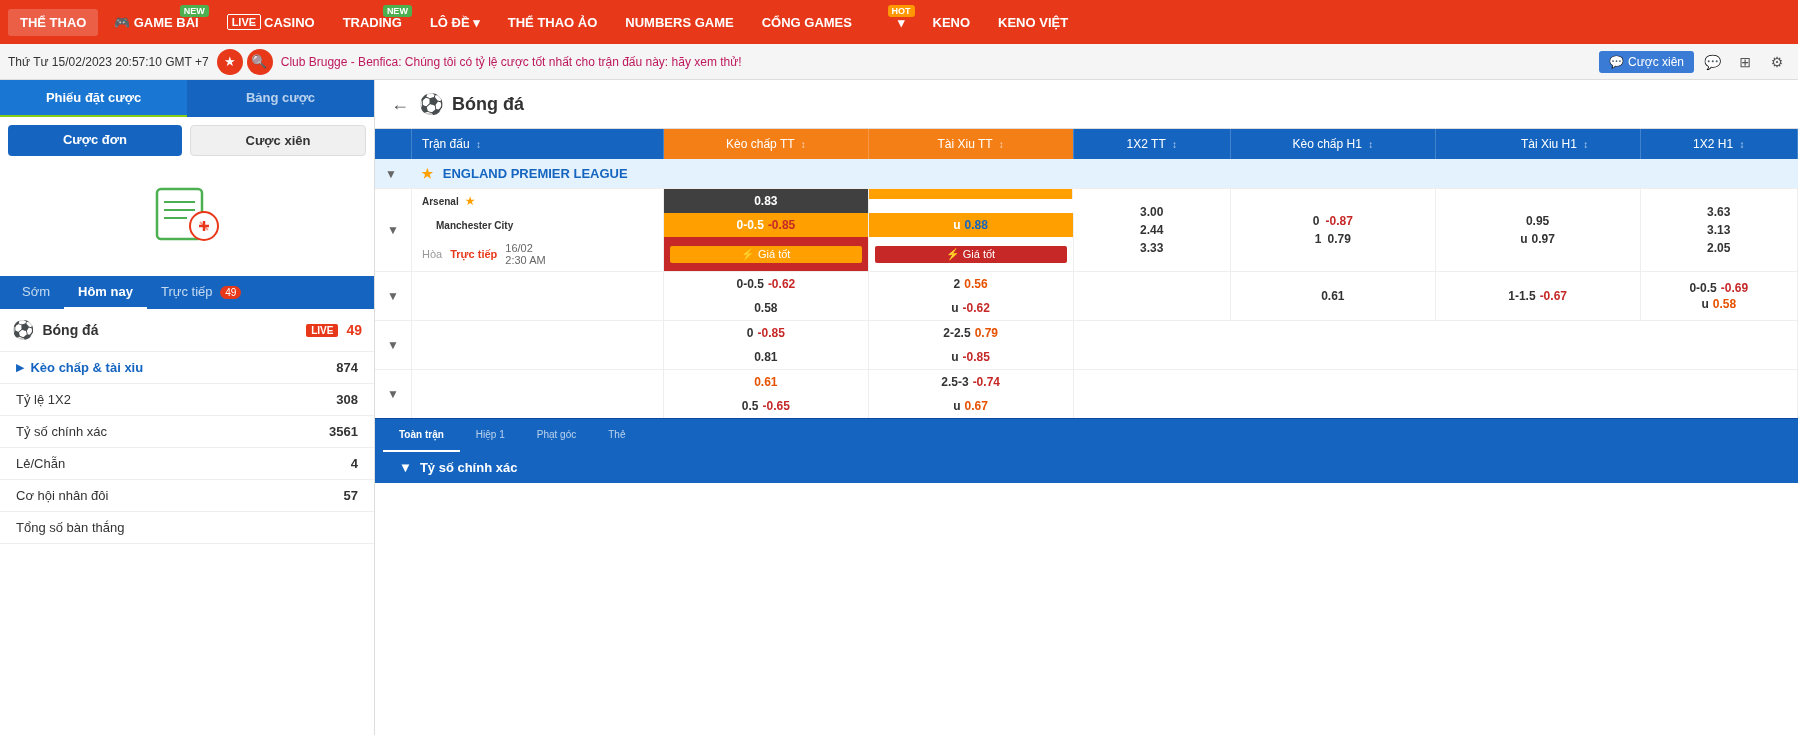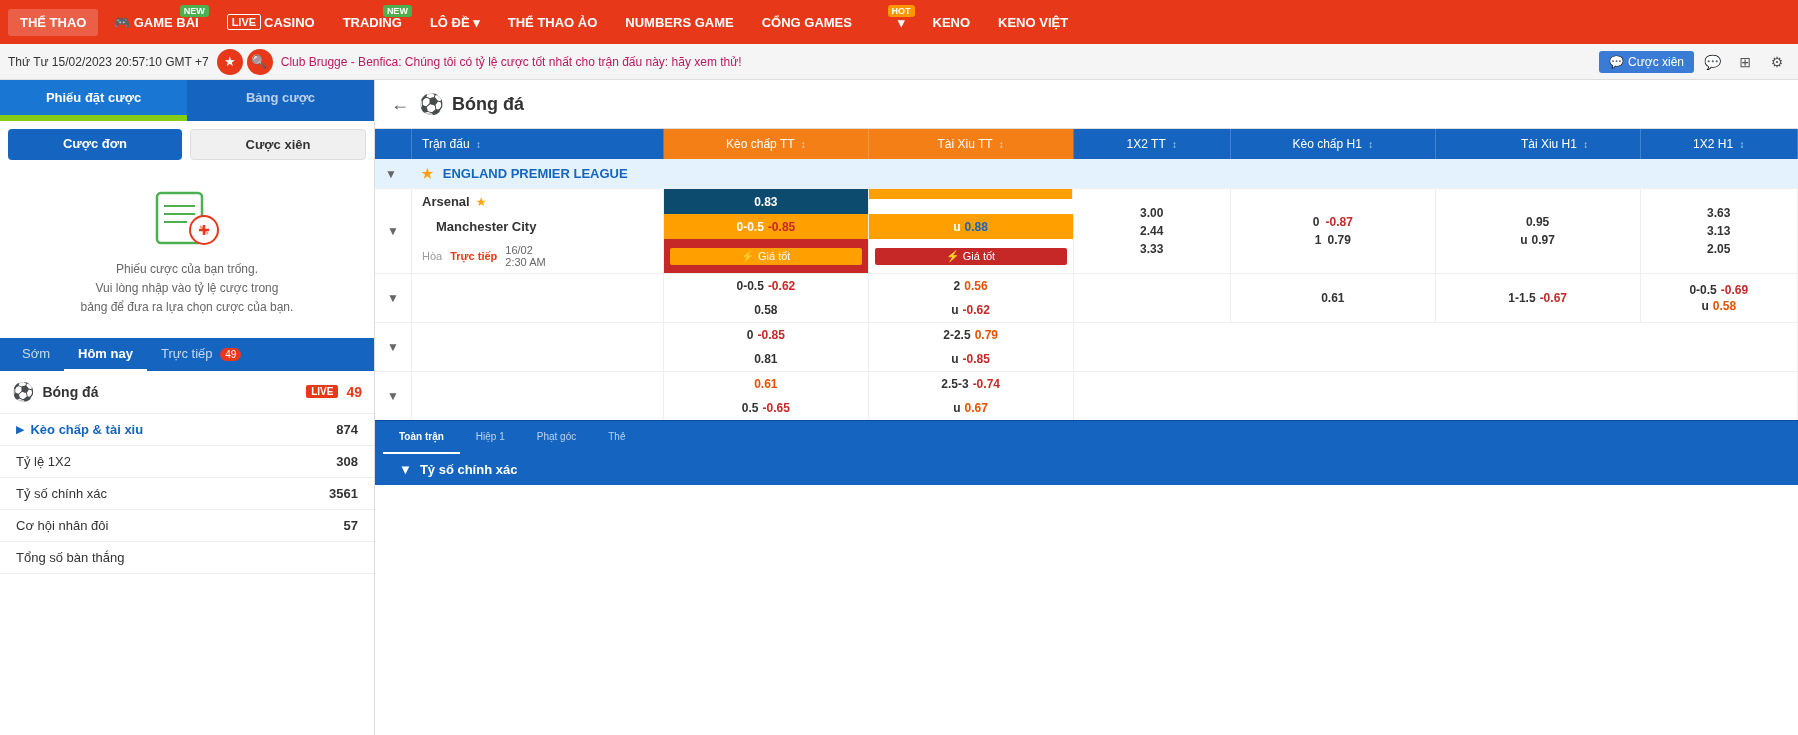--- a/index.html
+++ b/index.html
@@ -121,21 +121,21 @@
     }
     .bet-tab {
       flex: 1;
       text-align: center;
       padding: 10px;
       color: #fff;
       cursor: pointer;
       font-size: 13px;
       font-weight: bold;
     }
-    .bet-tab.active { background: #1976d2; border-bottom: 6px solid #84cc16; }
+    .bet-tab.active { background: #1976d2; border-bottom: 2px solid #84cc16; }
     .bet-tab:not(.active) { color: rgba(255,255,255,0.7); }
 
     .bet-type-row {
       display: flex;
       padding: 8px;
       gap: 8px;
     }
     .bet-type-btn {
       flex: 1;
       text-align: center;
@@ -270,21 +270,21 @@
       padding: 5px 6px;
       vertical-align: middle;
       border-right: 1px solid #eee;
       font-size: 12px;
       text-align: center;
     }
     .match-row td.match-name-cell {
       text-align: left;
       padding-left: 10px;
     }
-    .team-name { color: #333; font-size: 13px; }
+    .team-name { color: #333; font-size: 10px; }
     .team-name.live-match { font-weight: bold; }
     .draw-label { color: #999; font-size: 11px; }
 
     .live-indicator {
       color: #e8381a;
       font-weight: bold;
       font-size: 11px;
     }
     .match-date { color: #666; font-size: 11px; }
     .odds-val { font-size: 12px; font-weight: bold; }
@@ -403,23 +403,20 @@
           <rect x="5" y="5" width="45" height="50" rx="4" stroke="#4caf50" stroke-width="2.5" fill="none"></rect>
           <line x1="12" y1="18" x2="43" y2="18" stroke="#4caf50" stroke-width="2"></line>
           <line x1="12" y1="26" x2="43" y2="26" stroke="#4caf50" stroke-width="2"></line>
           <line x1="12" y1="34" x2="35" y2="34" stroke="#4caf50" stroke-width="2"></line>
           <circle cx="52" cy="42" r="14" fill="#fff" stroke="#e8381a" stroke-width="2"></circle>
           <line x1="47" y1="42" x2="57" y2="42" stroke="#e8381a" stroke-width="2.5"></line>
           <line x1="52" y1="37" x2="52" y2="47" stroke="#e8381a" stroke-width="2.5"></line>
           <line x1="48" y1="38" x2="56" y2="46" stroke="#e8381a" stroke-width="2" opacity="0.5"></line>
         </svg>
       </div>
-      <div class="empty-text" style="white-space:pre-line;">Phiếu cược của bạn trống.
-Vui lòng nhập vào tỷ lệ cược trong
-bảng để đưa ra lựa chọn cược của bạn.</div>
     </div>
 
     <div class="time-tabs">
       <div class="time-tab">Sớm</div>
       <div class="time-tab active">Hôm nay</div>
       <div class="time-tab">
         <span>Trực tiếp</span>
         <span class="time-badge">49</span>
       </div>
     </div>
@@ -438,20 +435,24 @@
       </div>
       <span class="cat-count">874</span>
     </div>
     <div class="bet-category">
       <span class="cat-label">Tỷ lệ 1X2</span>
       <span class="cat-count">308</span>
     </div>
     <div class="bet-category">
       <span class="cat-label">Tỷ số chính xác</span>
       <span class="cat-count">3561</span>
+    </div>
+    <div class="bet-category">
+      <span class="cat-label">Lẻ/Chẵn</span>
+      <span class="cat-count">4</span>
     </div>
     <div class="bet-category">
       <span class="cat-label">Cơ hội nhân đôi</span>
       <span class="cat-count">57</span>
     </div>
     <div class="bet-category">
       <span class="cat-label">Tổng số bàn thắng</span>
       <span class="cat-count"></span>
     </div>
   </div>
@@ -516,21 +517,21 @@
           <td rowspan="3" style="border-right:1px solid #eee;vertical-align:middle;text-align:center;">
             <span class="expand-btn">▼</span>
           </td>
           <td class="match-name-cell">
             <div style="display:flex;align-items:center;">
               <span class="team-name live-match">Arsenal</span>
               <span class="match-star fav-star">★</span>
             </div>
           </td>
 
-          <td class="handicap-cell" rowspan="1" style="background:#0c4a6e;text-align:center;">
+          <td class="handicap-cell" rowspan="1" style="background:#404040;text-align:center;">
             <span class="odds-val" style="color:#fff;font-weight:bold;">0.83</span>
           </td>
 
           <td class="handicap-cell" style="background:#ffa000;text-align:center;display:flex;justify-content:center;gap:4px;align-items:center;">
           </td>
 
           <td rowspan="3" style="text-align:center;vertical-align:middle;">
             <div style="display:flex;flex-direction:column;gap:4px;align-items:center;">
               <span class="odds-val neutral">3.00</span>
               <span class="odds-val neutral">2.44</span>

